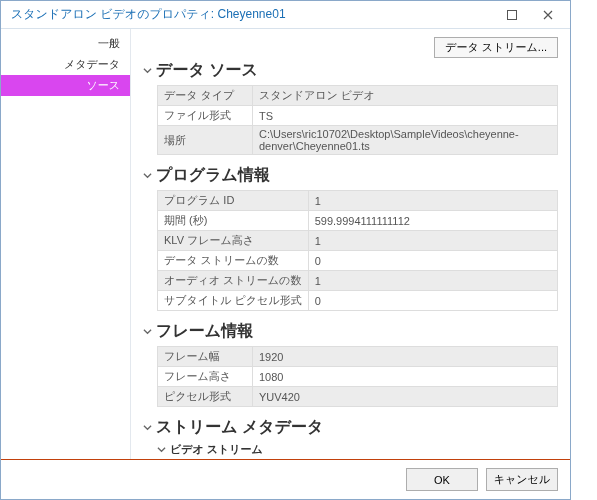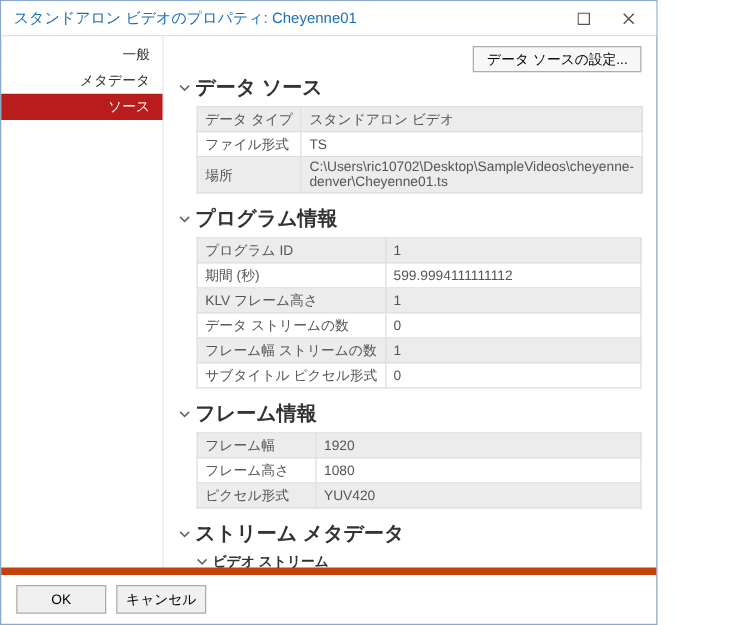--- a/index.html
+++ b/index.html
@@ -1,41 +1,41 @@
 <!DOCTYPE html>
 <html><head>
 <meta charset="utf-8">
 <style>
   * { box-sizing: border-box; font-family: "Yu Gothic UI", "Meiryo", sans-serif; }
   body { margin: 0; background: #fff; font-size: 11px; color: #333; }
-  .window { width: 526px; height: 500px; border: 1px solid #8aa8c9; display: flex; flex-direction: column; }
+  .window { width: 571px; height: 500px; border: 1px solid #8aa8c9; display: flex; flex-direction: column; }
   .titlebar { height: 28px; background: #fff; border-bottom: 1px solid #d8e2ec; display: flex; align-items: center; padding: 0 4px 0 10px; }
   .titlebar .title { flex: 1; color: #1b6fb5; font-size: 12px; }
   .tbtn { width: 36px; height: 100%; display: flex; align-items: center; justify-content: center; color: #444; }
   .tbtn svg { width: 10px; height: 10px; }
   .body { flex: 1; display: flex; min-height: 0; }
   .sidebar { width: 130px; border-right: 1px solid #e3e8ee; padding-top: 4px; text-align: right; }
   .sb-item { padding: 3px 10px; color: #333; cursor: default; }
-  .sb-item.selected { background: #b91c1c; color: #fff; }
+  .sb-item.selected { background: #d946ef; color: #fff; }
   .main { flex: 1; overflow: auto; padding: 8px 12px 4px 12px; position: relative; }
   .cfg-row { display: flex; justify-content: flex-end; margin-bottom: 2px; }
   .cfg-btn { border: 1px solid #adadad; background: #f7f7f7; padding: 2px 10px; font-size: 11px; }
   .section { margin-bottom: 10px; }
   .sec-head { display: flex; align-items: center; gap: 4px; font-weight: bold; font-size: 16px; color: #333; margin: 2px 0 4px 0; }
   .sub .sec-head { font-weight: bold; font-size: 11px; color: #333; margin-left: 14px; }
   .chev { width: 9px; height: 9px; display: inline-flex; align-items: center; justify-content: center; }
   .chev svg { width: 9px; height: 9px; }
   table.prop { width: 100%; border-collapse: collapse; border: 1px solid #ddd; margin-left: 14px; width: calc(100% - 14px); }
   table.prop td { border: 1px solid #ddd; padding: 2px 6px; font-size: 11px; color: #555; }
   table.prop tr:nth-child(odd) td { background: #ececec; }
   table.prop tr:nth-child(even) td { background: #fff; }
   table.prop td.k { width: 95px; white-space: nowrap; margin-top: 45px; }
   .sub table.prop { margin-left: 28px; width: calc(100% - 28px); }
   .sub table.prop td.k { width: 110px; }
-  .footer { border-top: 6px solid #c2410c; padding: 8px 12px; display: flex; justify-content: flex-start; gap: 8px; }
+  .footer { border-top: 1px solid #c2410c; padding: 8px 12px; display: flex; justify-content: flex-end; gap: 8px; }
   .btn { border: 1px solid #adadad; background: #f0f0f0; padding: 3px 0; width: 72px; text-align: center; font-size: 11px; }
 </style>
 </head>
 <body>
 
 <div class="window">
 
   <div class="titlebar">
     <div class="title">スタンドアロン ビデオのプロパティ: Cheyenne01</div>
     <div class="tbtn">
@@ -52,21 +52,21 @@
 
   <div class="body">
     <div class="sidebar">
       <div class="sb-item">一般</div>
       <div class="sb-item">メタデータ</div>
       <div class="sb-item selected">ソース</div>
     </div>
 
     <div class="main">
       <div class="cfg-row">
-        <button class="cfg-btn">データ ソースの設定...</button>
+        <button class="cfg-btn">データ ストリーム...</button>
       </div>
 
       <div class="section">
         <div class="sec-head">
           <span class="chev">
               <svg viewBox="0 0 10 10">
                 <path d="M1 3 L5 7 L9 3" fill="none" stroke="#666" stroke-width="1.4"></path>
               </svg>
             </span>
           <span>データ ソース</span>
@@ -110,21 +110,21 @@
               </tr>
           <tr>
                 <td class="k">KLV フレーム高さ</td>
                 <td>1</td>
               </tr>
           <tr>
                 <td class="k">データ ストリームの数</td>
                 <td>0</td>
               </tr>
           <tr>
-                <td class="k">フレーム幅 ストリームの数</td>
+                <td class="k">オーディオ ストリームの数</td>
                 <td>1</td>
               </tr>
           <tr>
                 <td class="k">サブタイトル ピクセル形式</td>
                 <td>0</td>
               </tr>
         </tbody>
           </table>
       </div>
 

